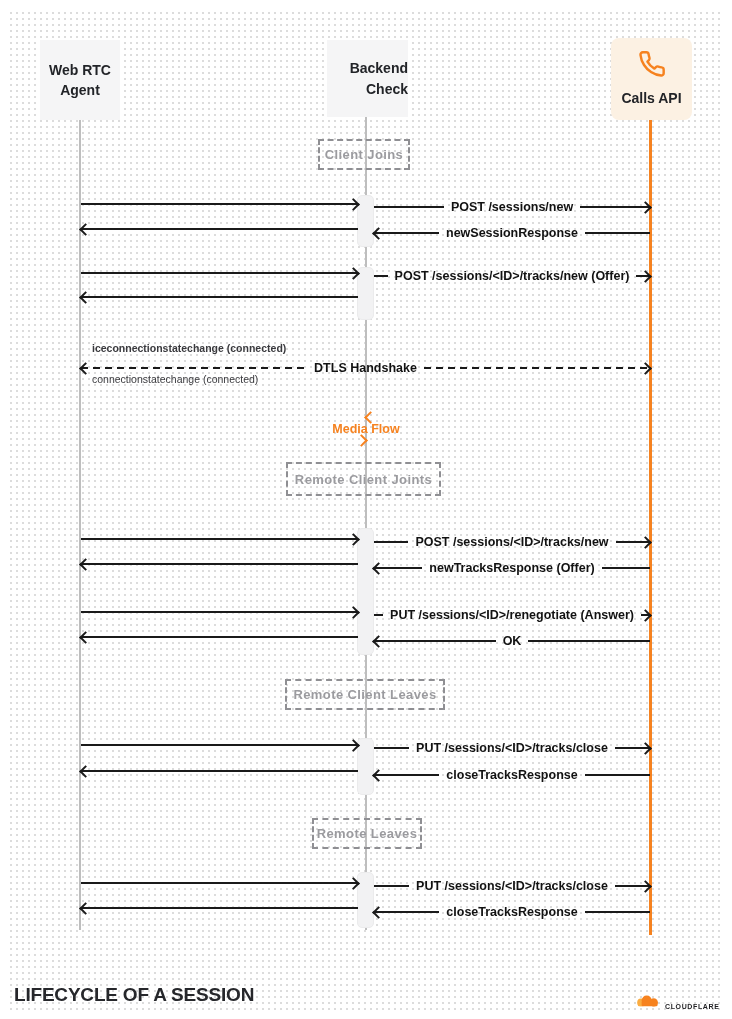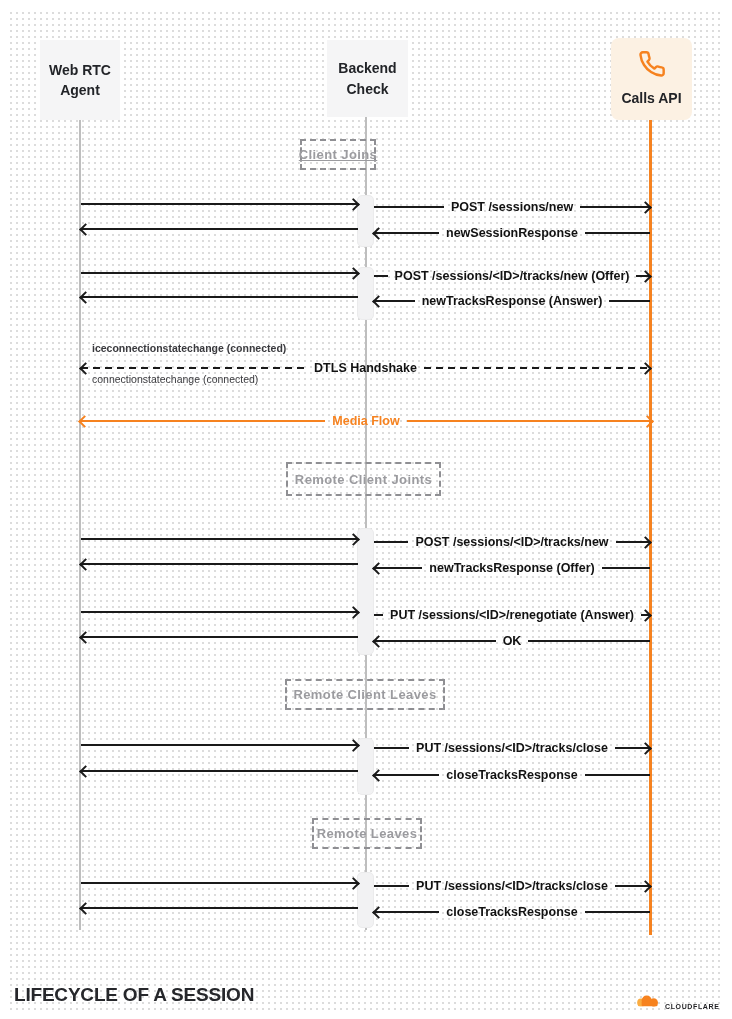--- a/index.html
+++ b/index.html
@@ -17,21 +17,21 @@
   }
   
   .actor {
     position:absolute; display:flex; flex-direction:column;
     align-items:center; justify-content:center;
     font-weight:700; font-size:14px; line-height:1.45; color:#222428;
     text-align:center; z-index:5;
   }
   .actor.gray { background:#f5f5f6; }
   #actor-agent   { left:40px;  top:40px; width:80px; height:80px; }
-  #actor-backend { left:327px; top:40px; width:81px; height:77px; }
+  #actor-backend { left:327px; top:40px; width:81px; height:77px;align-items:flex-end; }
   #actor-calls   {
     left:611px; top:38px; width:81px; height:82px;
     background:#fcf1e3; border-radius:8px; gap:4px;
   }
   
   .lifeline { position:absolute; z-index:1; }
   #ll-agent   { left:79px;  top:119px; width:2px; height:811px; background:#bebebe; }
   #ll-backend { left:365px; top:117px; width:2px; height:813px; background:#bebebe; }
   #ll-calls   { left:649px; top:120px; width:3px; height:815px; background:#f6821f; }
   
@@ -44,21 +44,21 @@
   #bar-2 { top:528px; height:127px; }
   #bar-3 { top:738px; height:57px; }
   #bar-4 { top:872px; height:56px; }
   
   .section {
     position:absolute; z-index:4;
     display:flex; align-items:center; justify-content:center;
     border:2px dashed #8f8f93; color:#9b9b9f;
     font-size:13px; font-weight:600; letter-spacing:0.4px; white-space:nowrap;
   }
-  #sec-0 { left:300px; top:139px; width:76px;  height:31px;text-decoration:underline; }
+  #sec-0 { left:318px; top:139px; width:92px;  height:31px; }
   #sec-1 { left:286px; top:462px; width:155px; height:34px; }
   #sec-2 { left:285px; top:679px; width:160px; height:31px; }
   #sec-3 { left:312px; top:818px; width:110px; height:31px; }
   
   #messages { position:absolute; inset:0; z-index:6; }
   .msg {
     position:absolute; display:flex; align-items:center;
     height:16px; transform:translateY(-8px);
   }
   .msg .line { flex:1; height:2.5px; min-width:4px; background:#1a1a1a; }
@@ -161,40 +161,34 @@
     <div class="msg solid" style="left: 81px; width: 277px; top: 273px;">
       <span class="line"></span>
       <span class="chev r"></span>
     </div>
     <div class="msg solid" style="left: 374px; width: 276px; top: 276px;">
       <span class="line"></span>
       <span class="lbl">POST /sessions/&lt;ID&gt;/tracks/new (Offer)</span>
       <span class="line"></span>
       <span class="chev r"></span>
     </div>
-    <div class="msg solid" style="left: 374px; width: 276px; top: 301px;">
-      <span class="chev l"></span>
-      <span class="line"></span>
-      <span class="lbl">newTracksResponse (Answer)</span>
-      <span class="line"></span>
-    </div>
     <div class="msg solid" style="left: 81px; width: 277px; top: 297px;">
       <span class="chev l"></span>
       <span class="line"></span>
     </div>
     <div class="sublabel" style="top: 342px; font-weight: bold;">iceconnectionstatechange (connected)</div>
     <div class="msg dashed" style="left: 81px; width: 569px; top: 368px;">
       <span class="chev l"></span>
       <span class="line"></span>
       <span class="lbl">DTLS Handshake</span>
       <span class="line"></span>
       <span class="chev r"></span>
     </div>
     <div class="sublabel" style="top: 373px;">connectionstatechange (connected)</div>
-    <div class="msg media" style="left: 80px; width: 572px; top: 421px;">
+    <div class="msg media" style="left: 80px; width: 572px; top: 421px; flex-direction: column;">
       <span class="chev l"></span>
       <span class="line"></span>
       <span class="lbl">Media Flow</span>
       <span class="line"></span>
       <span class="chev r"></span>
     </div>
     <div class="msg solid" style="left: 81px; width: 277px; top: 539px;">
       <span class="line"></span>
       <span class="chev r"></span>
     </div>

